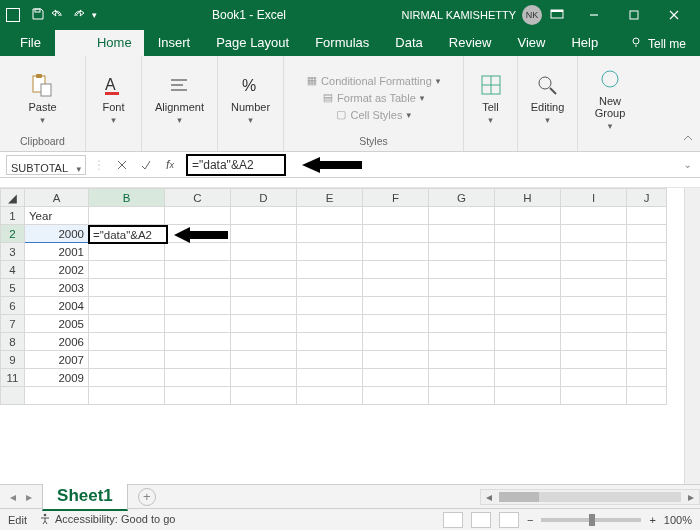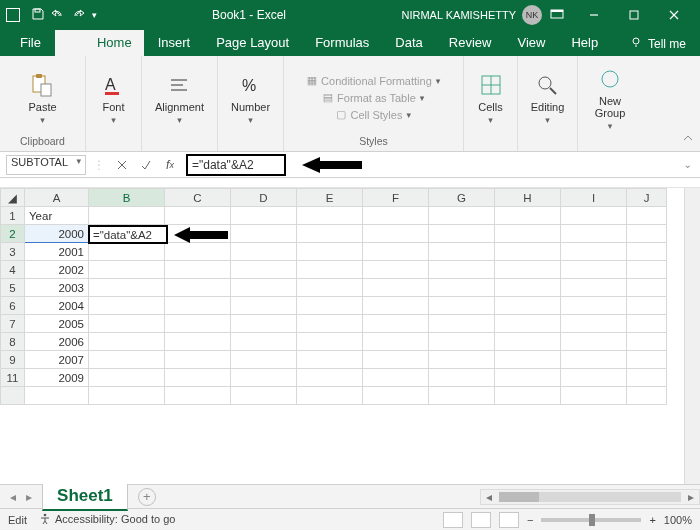--- a/index.html
+++ b/index.html
@@ -27,21 +27,21 @@
 .group .gbody { flex: 1; display: flex; align-items: center; justify-content: center; gap: 4px; flex-direction: column; }
 .group .glabel { font-size: 10.5px; color: #666; padding-bottom: 2px; }
 .bigbtn { display: flex; flex-direction: column; align-items: center; gap: 2px; font-size: 11px; color: #333; }
 .bigbtn .ico { width: 28px; height: 28px; display: flex; align-items: center; justify-content: center; }
 .drop { font-size: 9px; color: #666; }
 .styles-body { display: flex; flex-direction: column; gap: 3px; align-items: flex-start; color: #a0a0a0; font-size: 11px; }
 .styles-body .ln { display: flex; align-items: center; gap: 4px; }
 .collapse { position: absolute; right: 6px; bottom: 4px; color: #888; }
 
 .formulabar { height: 26px; border-bottom: 1px solid #d0d0d0; display: flex; align-items: center; padding: 0 6px; gap: 4px; background: #fff; }
-.namebox { width: 80px; height: 20px; border: 1px solid #ccc; font-size: 11px; padding: 0 4px; display: flex; align-items: flex-start; justify-content: space-between; }
+.namebox { width: 80px; height: 20px; border: 1px solid #ccc; font-size: 11px; padding: 0 4px; display: flex; align-items: flex-end; justify-content: space-between; }
 .fbbtn { width: 20px; height: 20px; display: flex; align-items: center; justify-content: center; color: #666; }
 .fx { font-style: italic; font-size: 12px; color: #555; }
 .formula-in { flex: 1; height: 22px; border: 2.5px solid #000; font-size: 12px; padding: 0 4px; margin-left: 2px; display: flex; align-items: center; background: #fff; max-width: 100px; }
 .fbspace { flex: 1; }
 .fbexp { color: #888; font-size: 10px; padding-right: 2px; }
 .arrow1 { position: absolute; }
 
 .gridwrap { position: relative; height: 296px; overflow: hidden; background: #fff; }
 .sheet { border-collapse: collapse; table-layout: fixed; }
 .sheet th, .sheet td { border: 1px solid #d8d8d8; font-size: 11.5px; height: 18px; }
@@ -231,21 +231,21 @@
   <div class="group" style="width:54px">
     <div class="gbody">
         <div class="bigbtn">
       <span class="ico">
             <svg width="22" height="22" viewBox="0 0 22 22">
               <rect x="2" y="2" width="18" height="18" fill="none" stroke="#4a8"></rect>
               <line x1="2" y1="11" x2="20" y2="11" stroke="#4a8"></line>
               <line x1="11" y1="2" x2="11" y2="20" stroke="#4a8"></line>
             </svg>
           </span>
-      <span>Cells</span>
+      <span>Tell</span>
           <span class="drop">▾</span>
     </div>
       </div>
     <div class="glabel" style="visibility:hidden">.</div>
   </div>
 
   <div class="group" style="width:60px">
     <div class="gbody">
         <div class="bigbtn">
       <span class="ico">

